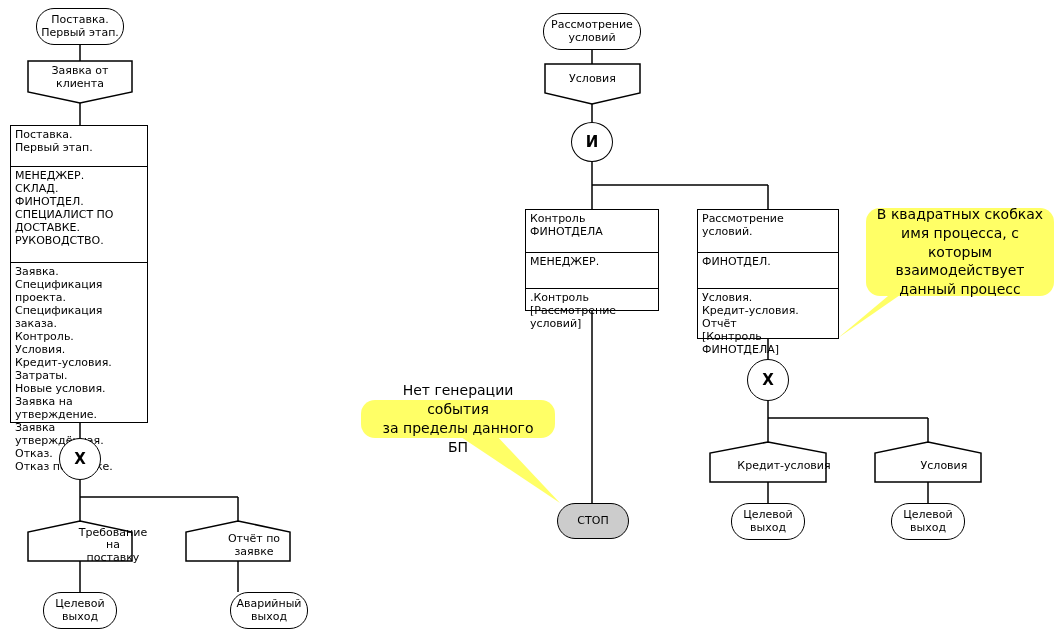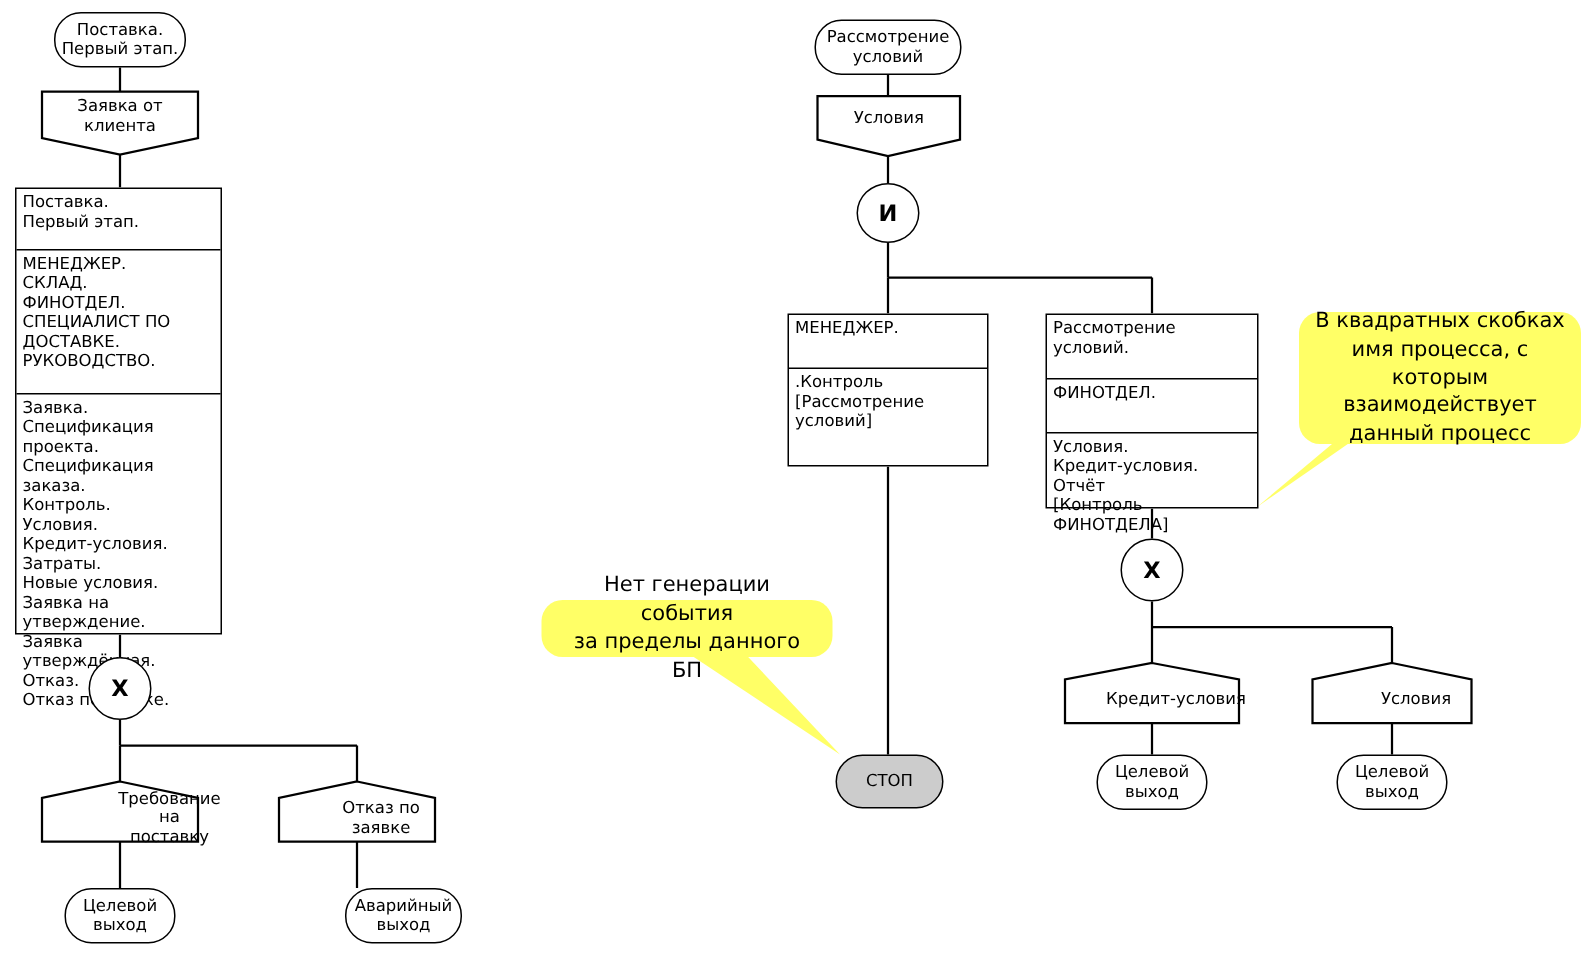--- a/index.html
+++ b/index.html
@@ -140,37 +140,39 @@
 Заявка утверждённая.
 Отказ.
 Отказ по заявке.</div>
   </div>
 
   <div class="node gate" style="left:59px;top:438px;width:42px;height:42px;">X</div>
 
   <div class="node evt up" style="left: 28px; top: 521px; width: 104px; height: 40px; white-space: pre-line; padding-left: 34px;">Требование
 на поставку</div>
 
-  <div class="node evt up" style="left: 186px; top: 521px; width: 104px; height: 40px; white-space: pre-line;">Отказ по
+  <div class="node evt up" style="left: 186px; top: 521px; width: 104px; height: 40px; white-space: pre-line;">Отчёт по
 заявке</div>
 
   <div class="node stadium" style="left: 43px; top: 592px; width: 74px; height: 37px; white-space: pre-line;">Целевой
 выход</div>
 
   <div class="node stadium" style="left: 199px; top: 592px; width: 78px; height: 37px; white-space: pre-line; margin-left: 31px;">Аварийный
 выход</div>
 
   <div class="node stadium" style="left: 543px; top: 13px; width: 98px; height: 37px; white-space: pre-line;">Рассмотрение
 условий</div>
 
   <div class="node evt down" style="left: 545px; top: 64px; width: 95px; height: 40px; white-space: pre-line;">Условия</div>
 
   <div class="node gate" style="left:571px;top:122px;width:42px;height:40px;">И</div>
 
   <div class="node block" style="left:525px;top:209px;width:134px;height:102px;">
+    <div class="cell" style="height:35px;">Контроль
+ФИНОТДЕЛА</div>
     <div class="cell" style="height:28px;">МЕНЕДЖЕР.</div>
     <div class="cell" style="height:39px;">.Контроль
 [Рассмотрение условий]</div>
   </div>
 
   <div class="node block" style="left:697px;top:209px;width:142px;height:130px;">
     <div class="cell" style="height:35px;">Рассмотрение
 условий.</div>
     <div class="cell" style="height:28px;">ФИНОТДЕЛ.</div>
     <div class="cell" style="height:67px;">Условия.

